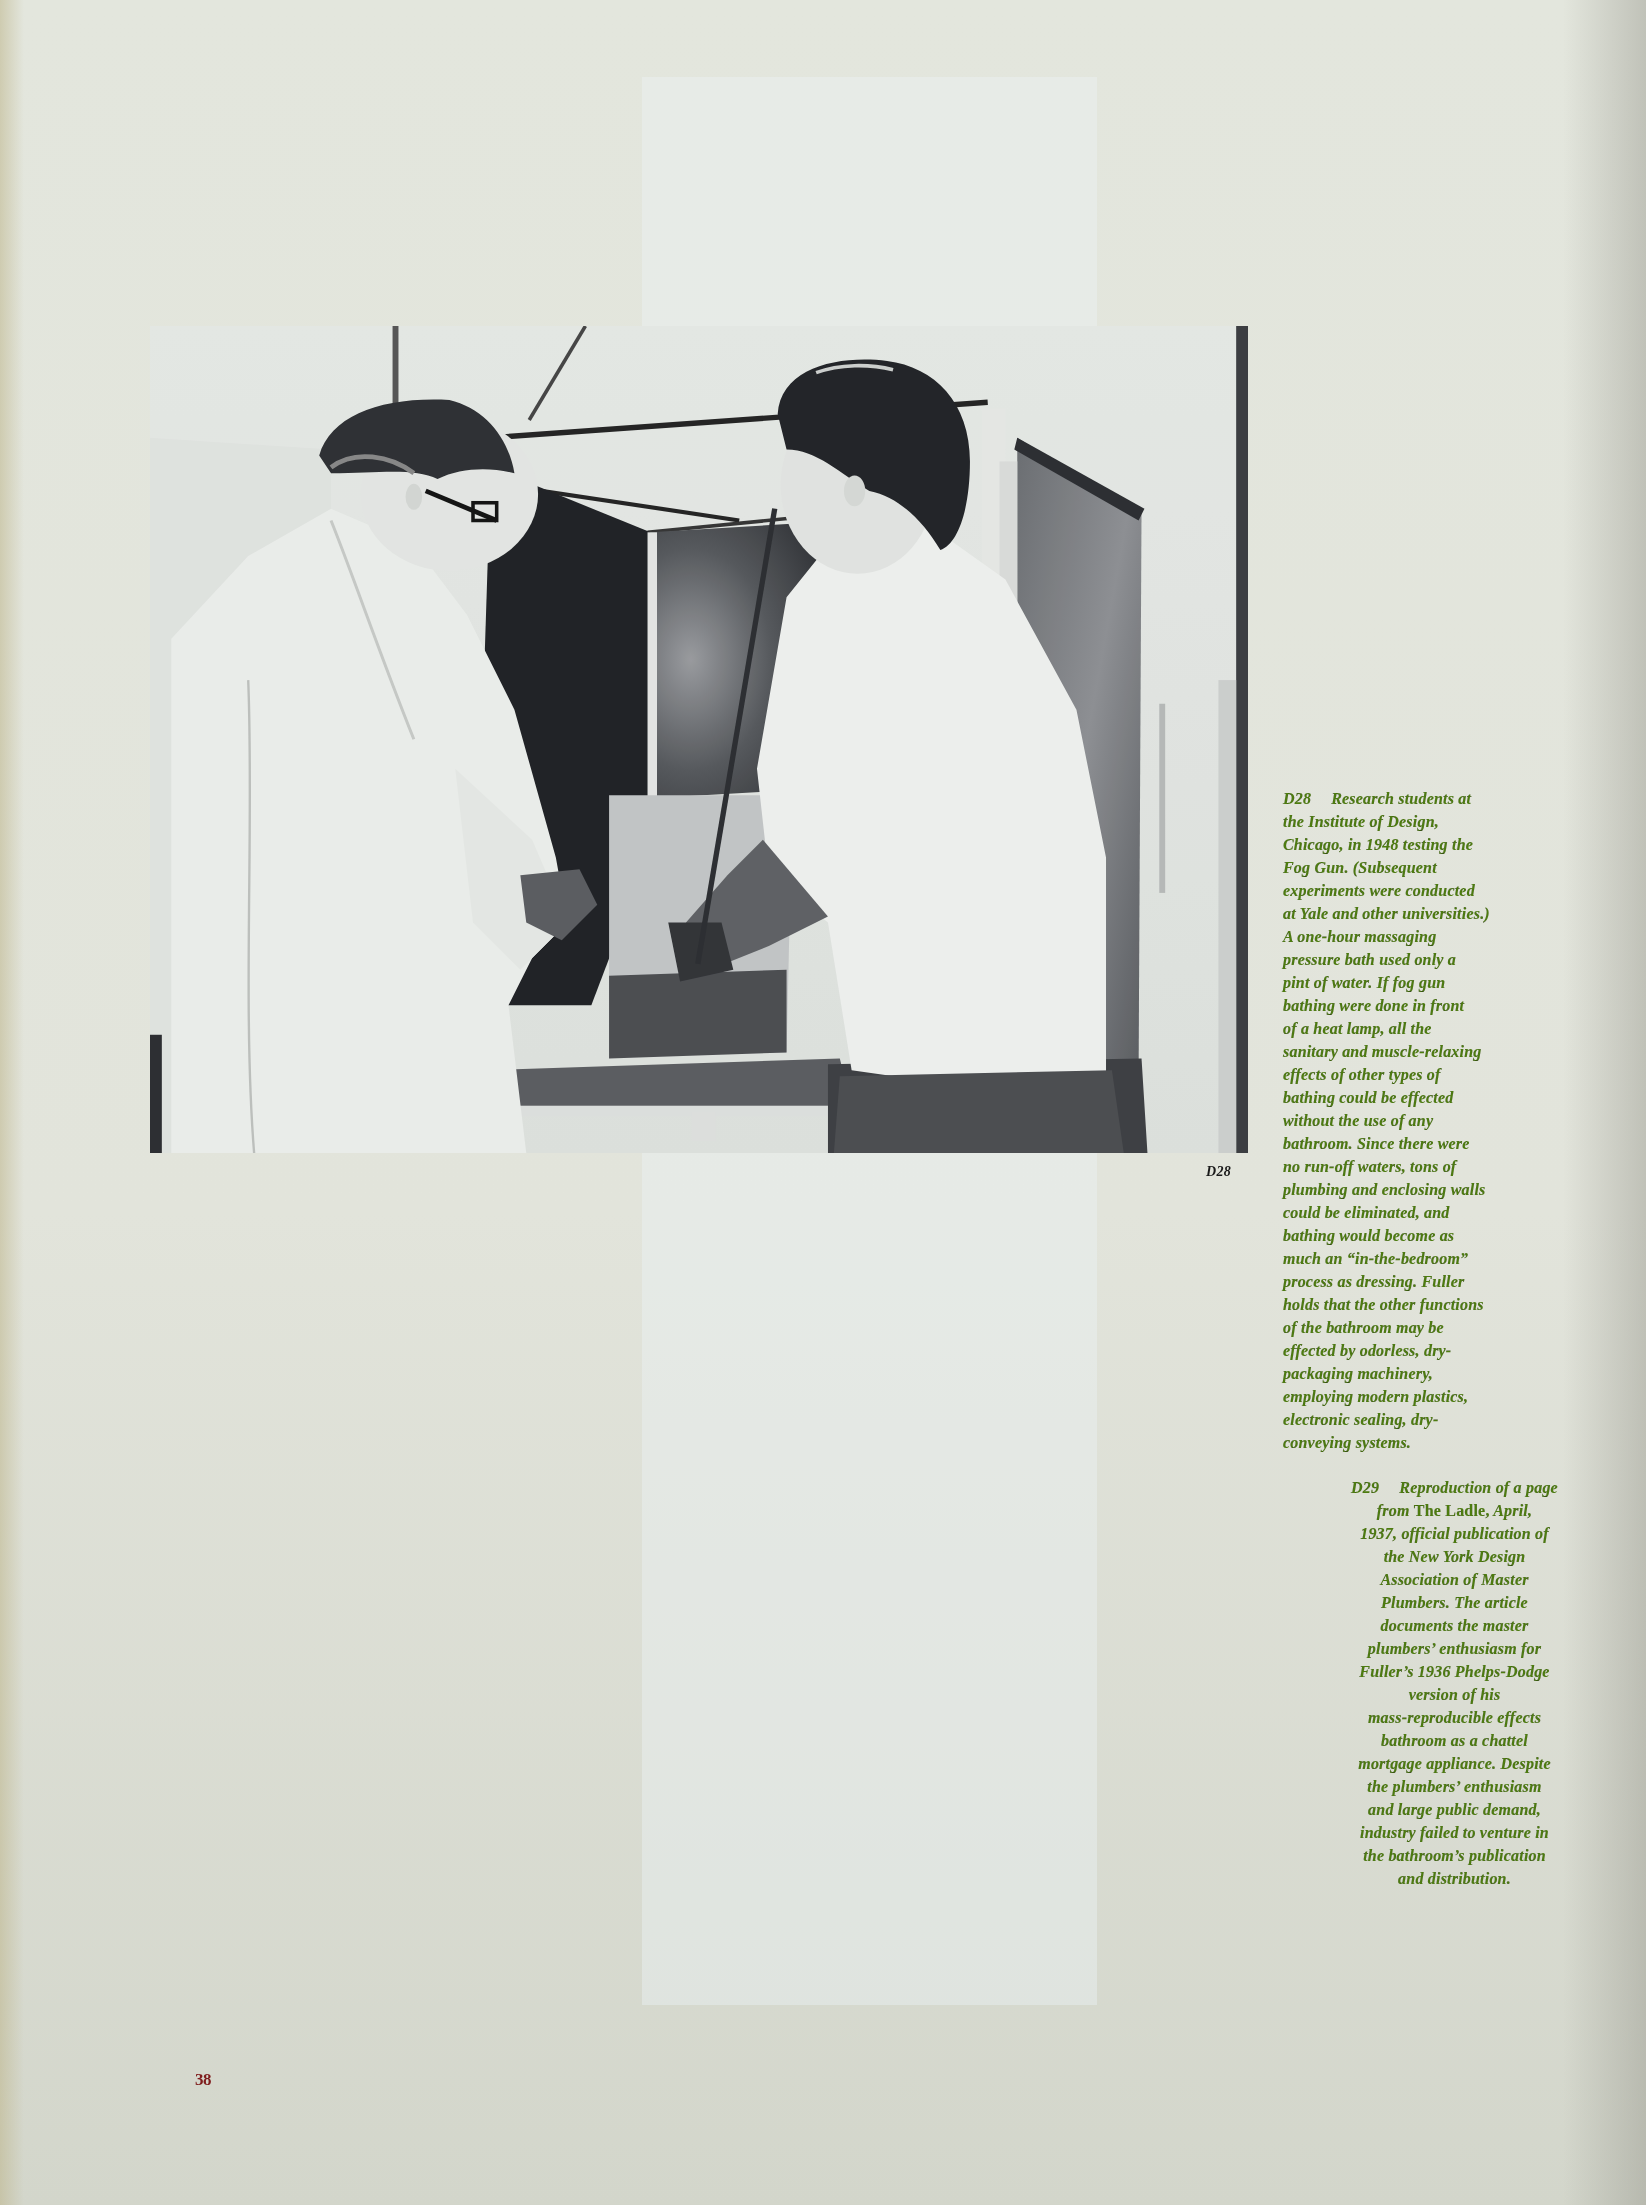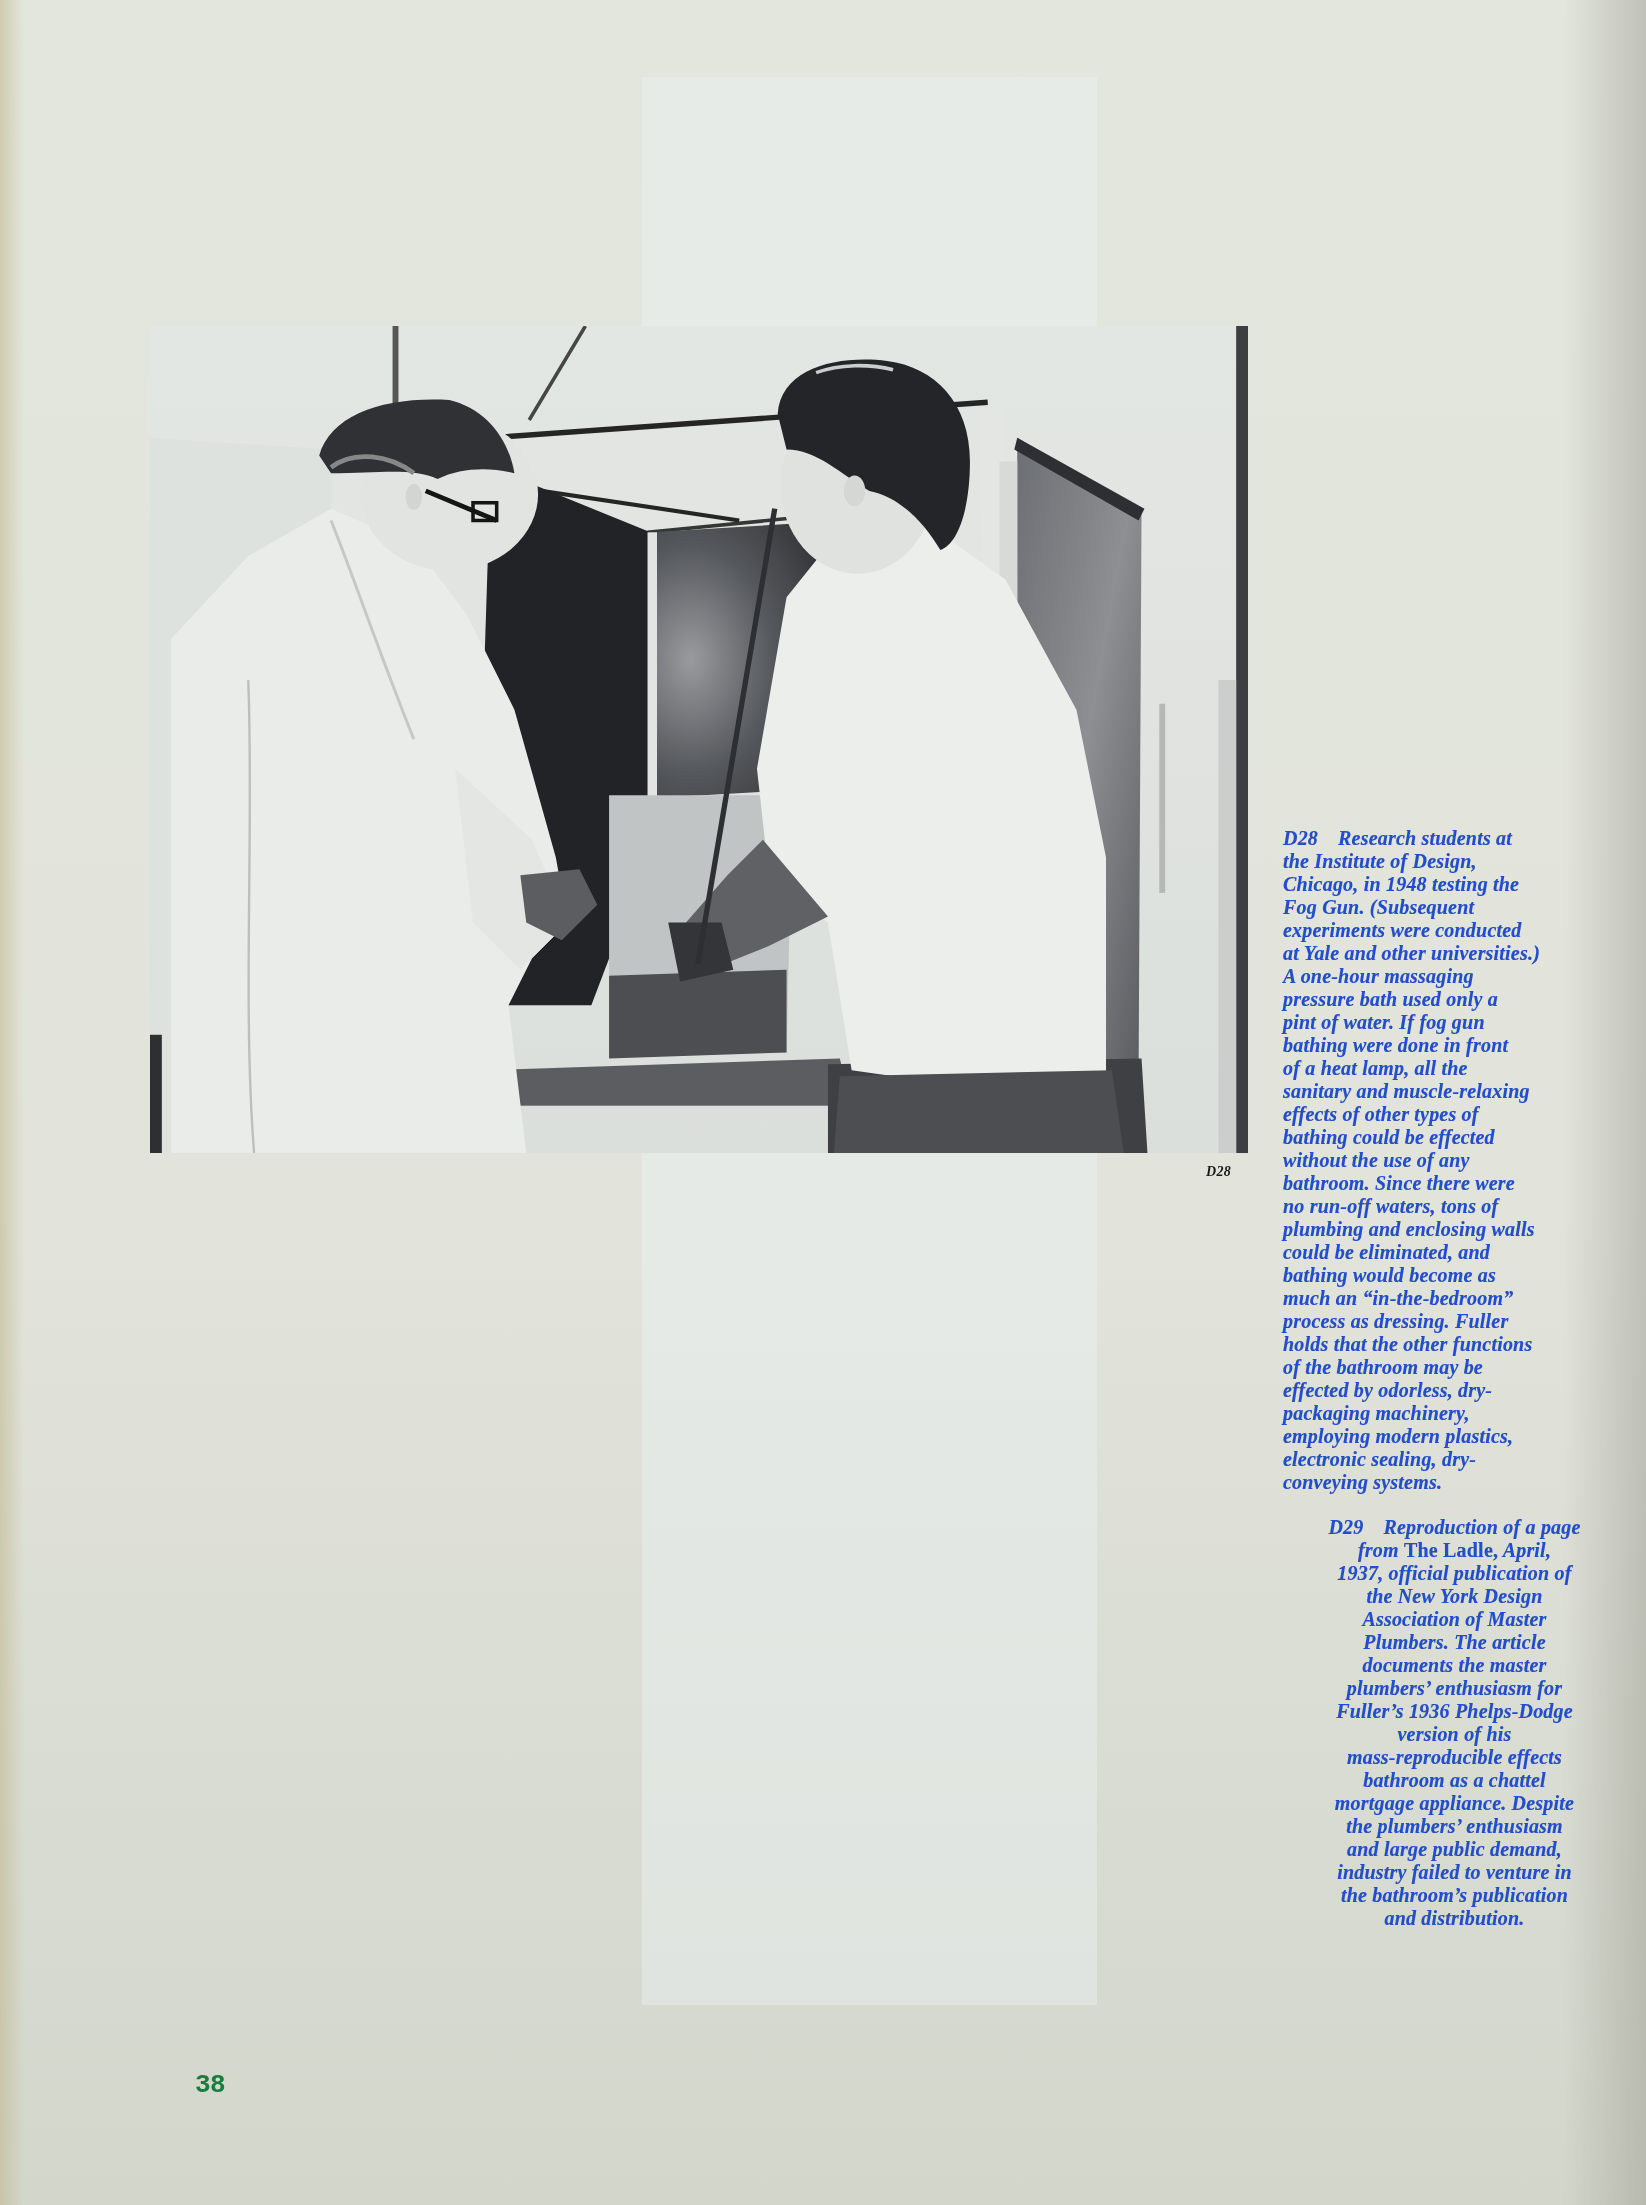--- a/index.html
+++ b/index.html
@@ -24,33 +24,33 @@
     overflow: hidden;
   }
   .photo svg { display: block; width: 100%; height: 100%; }
   .photo-label {
     position: absolute; left: 1206px; top: 1164px;
     font-style: italic; font-weight: bold; font-size: 14px; color: #1a1a1a;
     letter-spacing: 0.3px;
   }
   .caption {
     position: absolute; left: 1283px; width: 343px;
-    font-style: italic; font-size: 20px; line-height: 23px; color: #1d4ed8;
-    font-weight: bold; letter-spacing: 0.2px; margin-top: 40px;
+    font-style: italic; font-size: 16px; line-height: 23px; color: #4d7c0f;
+    font-weight: bold; letter-spacing: 0.2px;
     -webkit-text-stroke: 0.1px #141414;
   }
   .caption .line { display: block; white-space: nowrap; }
   .caption .fig-id { font-weight: bold; margin-right: 20px; }
   .caption .upright { font-style: normal; }
   #caption-d28 { top: 787px; }
   #caption-d29 { top: 1476px; text-align: center; }
   .page-number {
     position: absolute; left: 195px; top: 2070px;
-    font-family: Liberation Mono, monospace; font-weight: bold;
-    font-size: 26px; color: #15803d; letter-spacing: -0.6px;
+    font-family: Liberation Serif, serif; font-weight: bold;
+    font-size: 17px; color: #7f1d1d; letter-spacing: -0.6px;
   }
 </style>
 </head>
 <body>
 
 <div class="page-bg"></div>
 <div class="show-through"></div>
 
 <div class="photo" aria-label="Black-and-white photograph: two men at a cabinet testing the Fog Gun">
   <svg viewBox="254 551 1856 1399" preserveAspectRatio="none" xmlns="http://www.w3.org/2000/svg">

